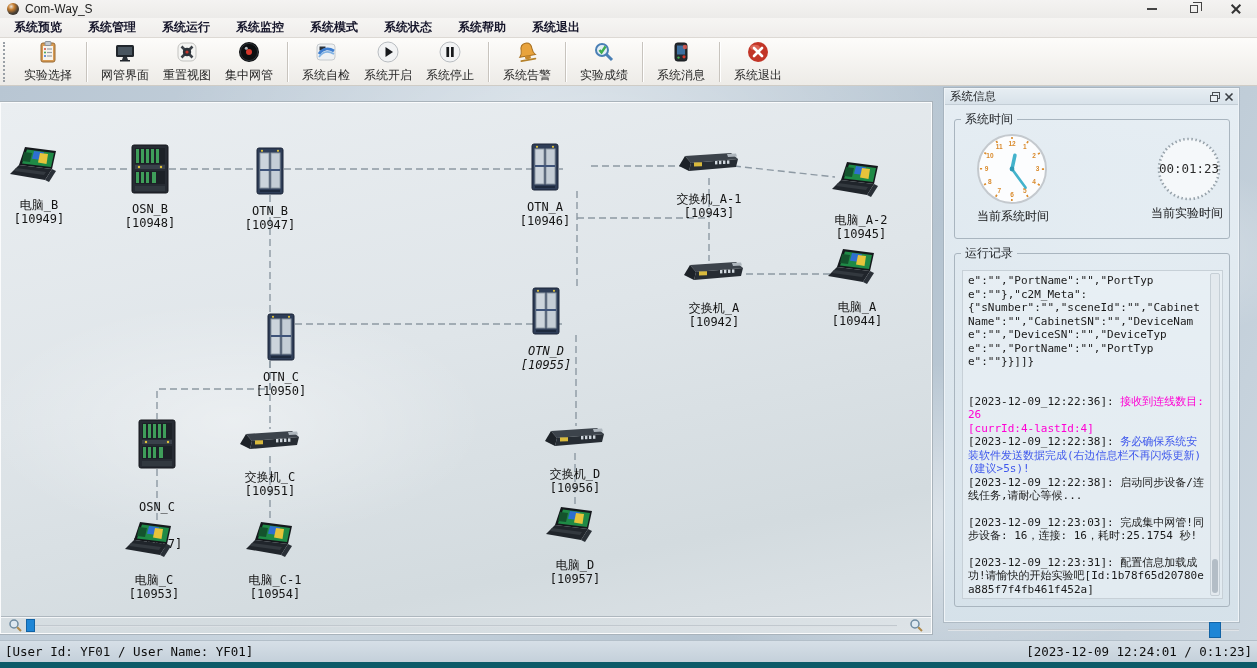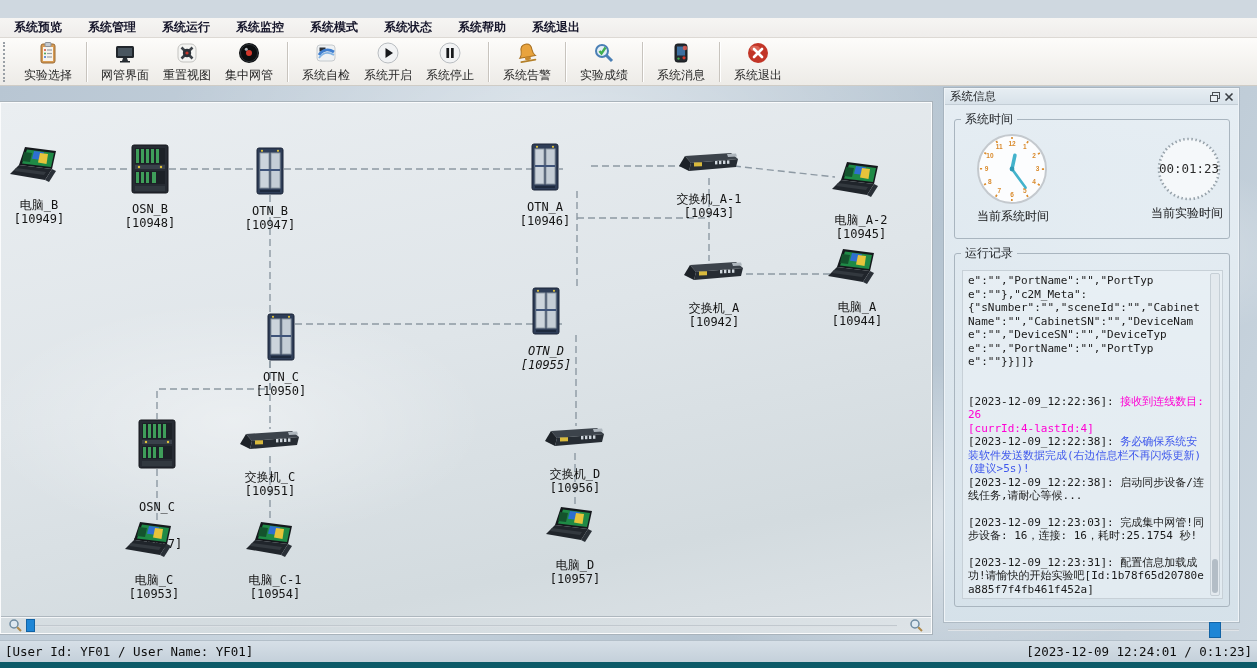--- a/index.html
+++ b/index.html
@@ -28,21 +28,21 @@
     border-bottom:1px solid #ddd9d4; }
   .menu-item { font-size:12px; font-weight:bold; color:#16162b; padding:2px 12px 2px 6px; margin-right:8px; cursor:default; }
 
   
   .toolbar { position:absolute; left:0; top:38px; width:100%; height:48px;
     background:linear-gradient(#fdfcfa,#edebe7); border-bottom:1px solid #cfccc6; display:flex; align-items:center; }
   .tb-handle { width:6px; height:40px; margin:0 4px 0 3px; border-left:2px dotted #9aa0a6; }
   .tb-groups { display:flex; align-items:center; height:100%; }
   .tb-group { display:flex; align-items:center; height:100%; padding:0 4px; }
   .tb-sep { width:1px; height:40px; background:#c8c4be; margin:0 3px; box-shadow:1px 0 0 #fff; }
-  .tb-btn { width:62px; height:44px; display:flex; flex-direction:column; align-items:center; justify-content:flex-end; cursor:default; }
+  .tb-btn { width:62px; height:44px; display:flex; flex-direction:column; align-items:center; justify-content:space-between; cursor:default; }
   .tb-icon { width:25px; height:25px; display:flex; align-items:center; justify-content:center; }
   .tb-icon svg { width:24px; height:24px; }
   .tb-label { font-size:12px; color:#272727; margin-top:1px; white-space:nowrap; }
 
   
   .main { position:absolute; left:0; top:86px; width:100%; height:554px;
     background:
       radial-gradient(ellipse 420px 200px at 14% 28%, rgba(255,255,255,.55), transparent 62%),
       radial-gradient(ellipse 520px 260px at 72% 78%, rgba(255,255,255,.5), transparent 60%),
       radial-gradient(ellipse 640px 300px at 46% 8%, rgba(255,255,255,.38), transparent 65%),
@@ -102,20 +102,35 @@
     background:linear-gradient(#d6dfe7,#c4d0da); border-top:1px solid #b3bfc9;
     display:flex; align-items:center; justify-content:space-between;
     font-family:"DejaVu Sans Mono", monospace; font-size:12.5px; color:#0d0d0d; padding:0 5px; }
   .bottom-strip { position:absolute; left:0; top:662px; width:100%; height:6px; background:#0c5a68; }
 </style>
 </head>
 <body>
 
 <div class="app">
 
+  <div class="titlebar">
+    <div class="app-icon"></div>
+    <div class="title-text">Com-Way_S</div>
+    <div class="win-controls">
+      <div class="win-btn">
+          <div class="glyph-min"></div>
+        </div>
+      <div class="win-btn">
+          <div class="glyph-max"></div>
+        </div>
+      <div class="win-btn">
+          <div class="glyph-close"></div>
+        </div>
+    </div>
+  </div>
 
   <div class="menubar">
       <div class="menu-item">系统预览</div>
       <div class="menu-item">系统管理</div>
       <div class="menu-item">系统运行</div>
       <div class="menu-item">系统监控</div>
       <div class="menu-item">系统模式</div>
       <div class="menu-item">系统状态</div>
       <div class="menu-item">系统帮助</div>
       <div class="menu-item">系统退出</div>

